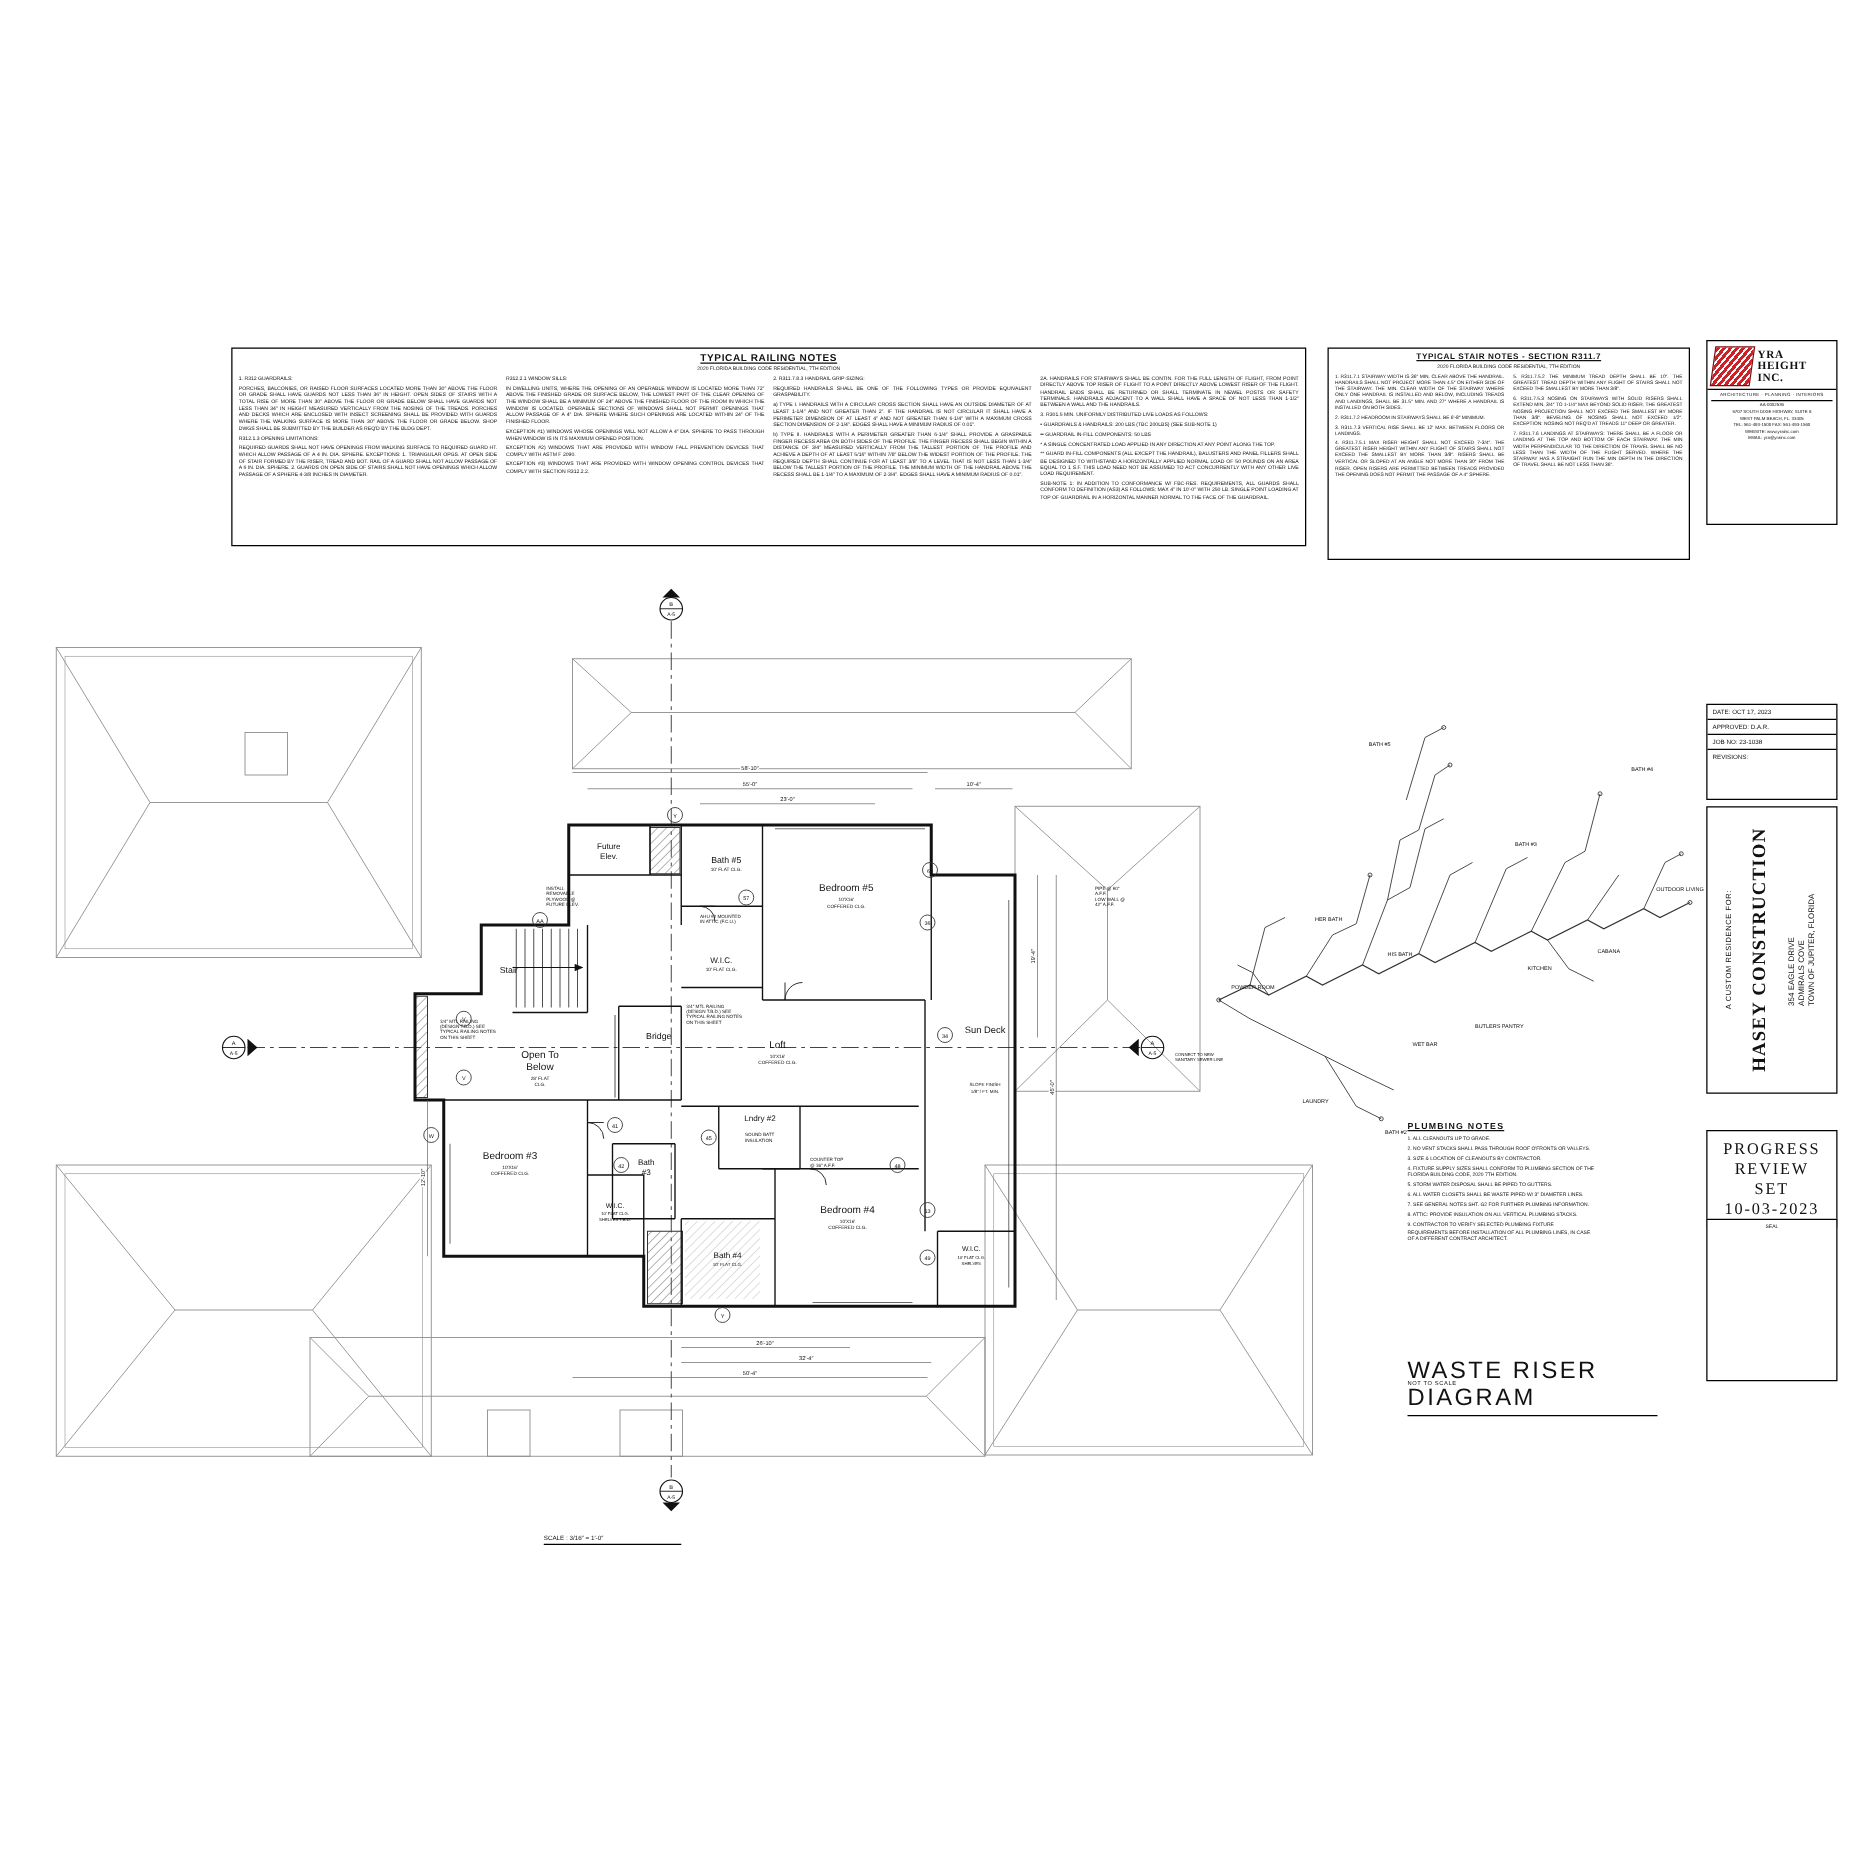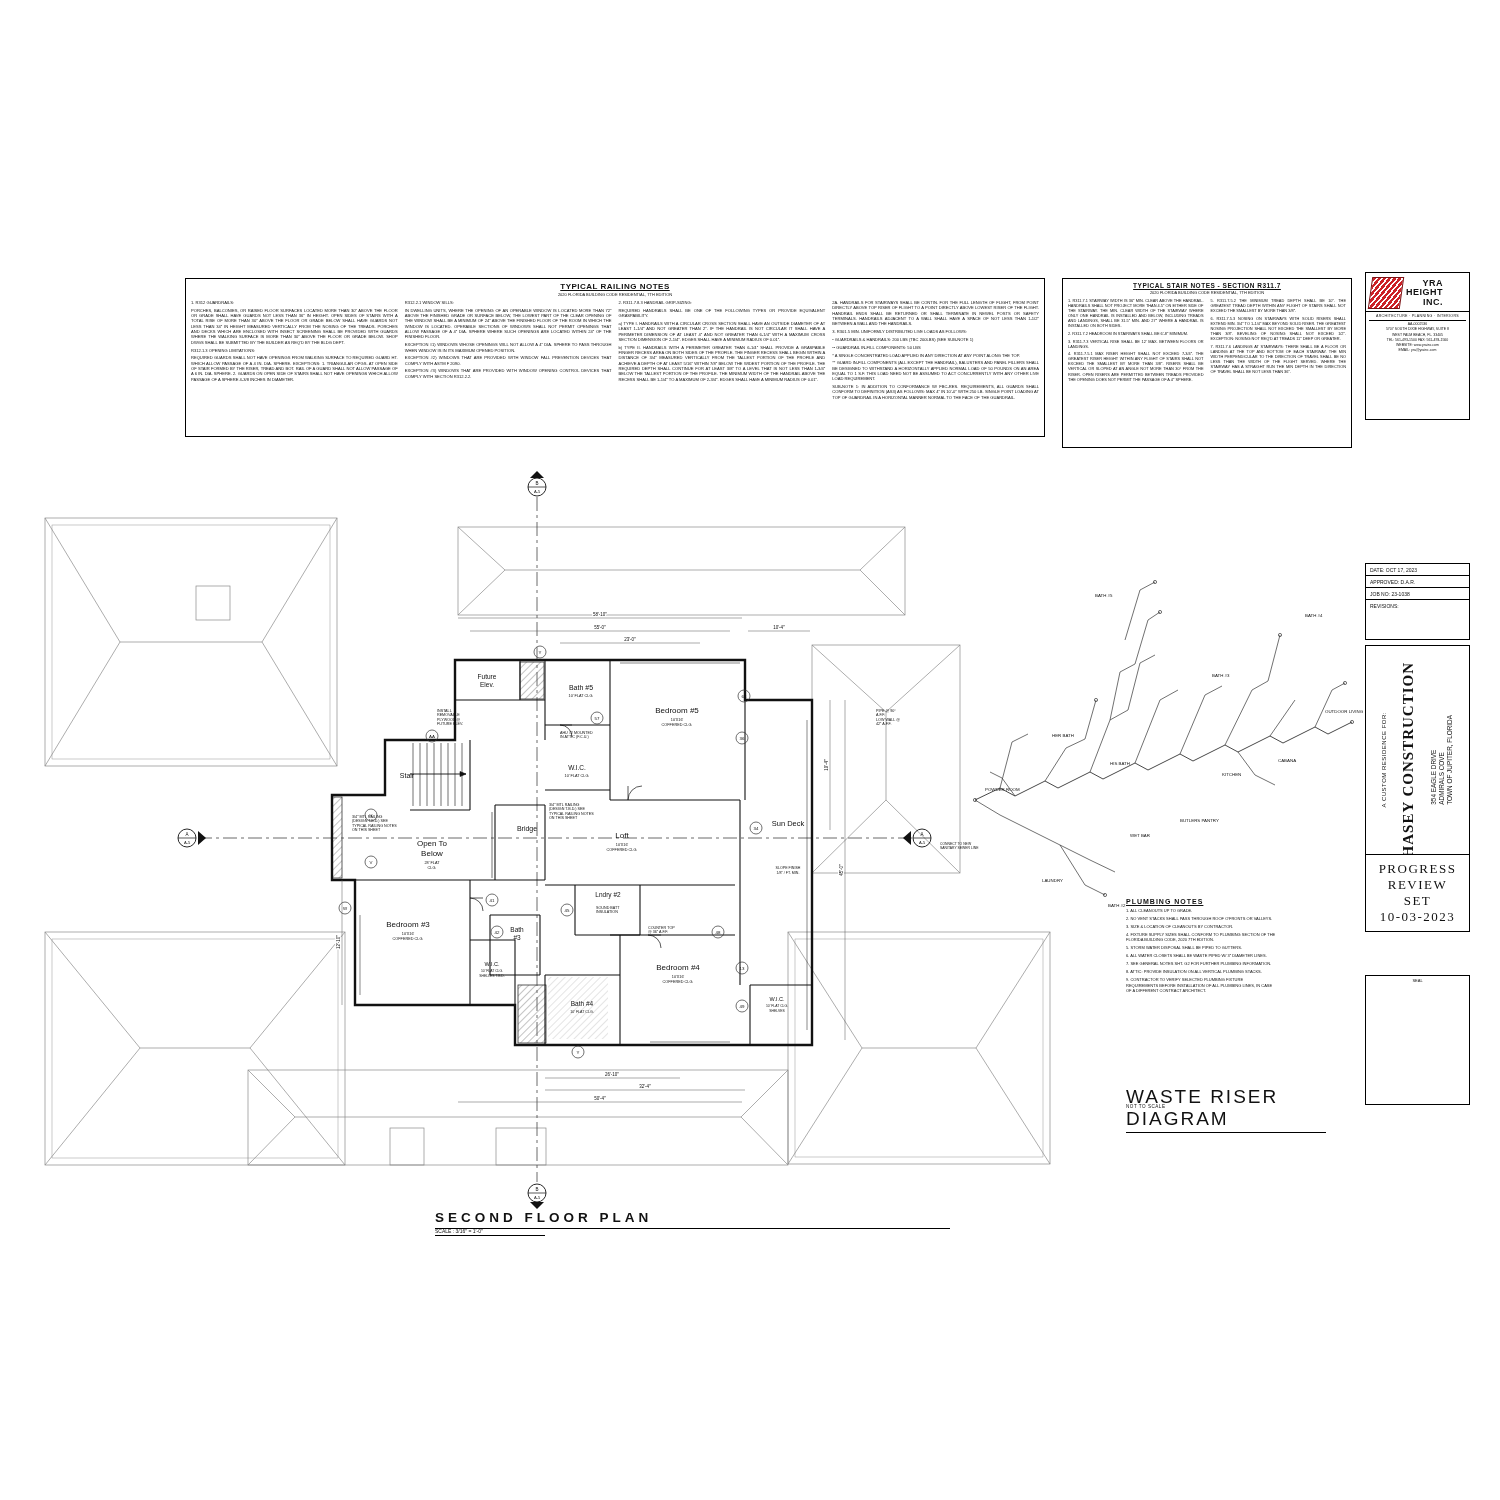--- a/index.html
+++ b/index.html
@@ -14,21 +14,21 @@
   .ns{text-align:center;font-size:4px;margin-top:1px;}
   .ncols{display:flex;gap:7px;margin-top:3px;}
   .ncol{flex:1;min-width:0;}
   .np{margin:0 0 2.5px 0;font-size:4.1px;line-height:1.3;text-align:justify;word-break:break-word;}
 
   
   .tb{position:absolute;left:1365px;width:105px;border:1.6px solid #000;background:#fff;box-sizing:border-box;}
   .firm-top{display:flex;align-items:center;gap:4px;padding:4px 4px 2px 4px;border-bottom:1px solid #000;}
   .yra-logo{width:30px;height:30px;background:repeating-linear-gradient(125deg,#cc2127 0 2.6px,#ffffff 2.6px 4.2px);
             border:1px solid #7a1114;transform:skewX(-8deg);}
-  .firm-name{font-family:Liberation Sans, sans-serif;font-weight:bold;font-size:9px;line-height:1.02;letter-spacing:.5px;text-align:right;}
+  .firm-name{font-family:Liberation Serif, serif;font-weight:bold;font-size:9px;line-height:1.02;letter-spacing:.5px;}
   .firm-body{padding:2px 3px 3px 3px;text-align:center;}
   .firm-tag{font-size:3.6px;letter-spacing:.3px;border-bottom:.5px solid #000;padding-bottom:1.5px;margin-bottom:1.5px;}
   .firm-line{font-size:3.5px;line-height:1.5;}
   .tcba-slogan{font-family:"Liberation Serif",serif;font-style:italic;font-size:5.5px;padding:3px 4px 0 4px;}
   .tcba-name{font-family:"Liberation Serif",serif;font-weight:bold;font-size:27px;text-align:center;letter-spacing:1px;
              line-height:1;margin-top:2px;text-shadow:1.2px 1.2px 0 #aaa;}
   .tcba-sub{font-size:3.4px;text-align:center;margin-top:1px;}
   .tcba-count{font-size:2.9px;text-align:center;margin-top:1px;border-bottom:.5px solid #000;padding-bottom:2px;}
   .tcba-member{font-size:3.6px;padding:2px 4px 3px 4px;}
   .meta-line{font-size:5px;padding:2.5px 4px;border-bottom:.6px solid #000;}
@@ -507,21 +507,21 @@
       <div class="vtext proj-for">A CUSTOM RESIDENCE FOR:</div>
       <div class="vtext proj-client">HASEY CONSTRUCTION</div>
       <div class="proj-addr">
         <div class="vtext">354 EAGLE DRIVE</div>
         <div class="vtext">ADMIRALS COVE</div>
         <div class="vtext">TOWN OF JUPITER, FLORIDA</div>
       </div>
     </div>
   </div>
 
-  <div class="tb" style="top:854px;height:78px;">
+  <div class="tb" style="top:904px;height:78px;">
     <div class="prog">
       <div>PROGRESS</div>
       <div>REVIEW</div>
       <div>SET</div>
       <div>10-03-2023</div>
     </div>
   </div>
 
   <div class="tb" style="top:975px;height:130px;">
     <div class="seal-lab">SEAL</div>
@@ -542,18 +542,15 @@
         <p class="pn">8. ATTIC: PROVIDE INSULATION ON ALL VERTICAL PLUMBING STACKS.</p>
         <p class="pn">9. CONTRACTOR TO VERIFY SELECTED PLUMBING FIXTURE REQUIREMENTS BEFORE INSTALLATION OF ALL PLUMBING LINES, IN CASE OF A DIFFERENT CONTRACT ARCHITECT.</p>
       </div>
   </div>
 
   <div class="riser-head">
     <span class="riser-head-title">WASTE RISER DIAGRAM</span>
   </div>
   <div class="riser-scale">NOT TO SCALE</div>
 
-  <div class="plan-head">
-    <span class="plan-head-title">SECOND FLOOR PLAN</span>
-  </div>
   <div class="plan-scale">SCALE : 3/16″ = 1′-0″</div>
 
 </div>
 
 </body></html>

